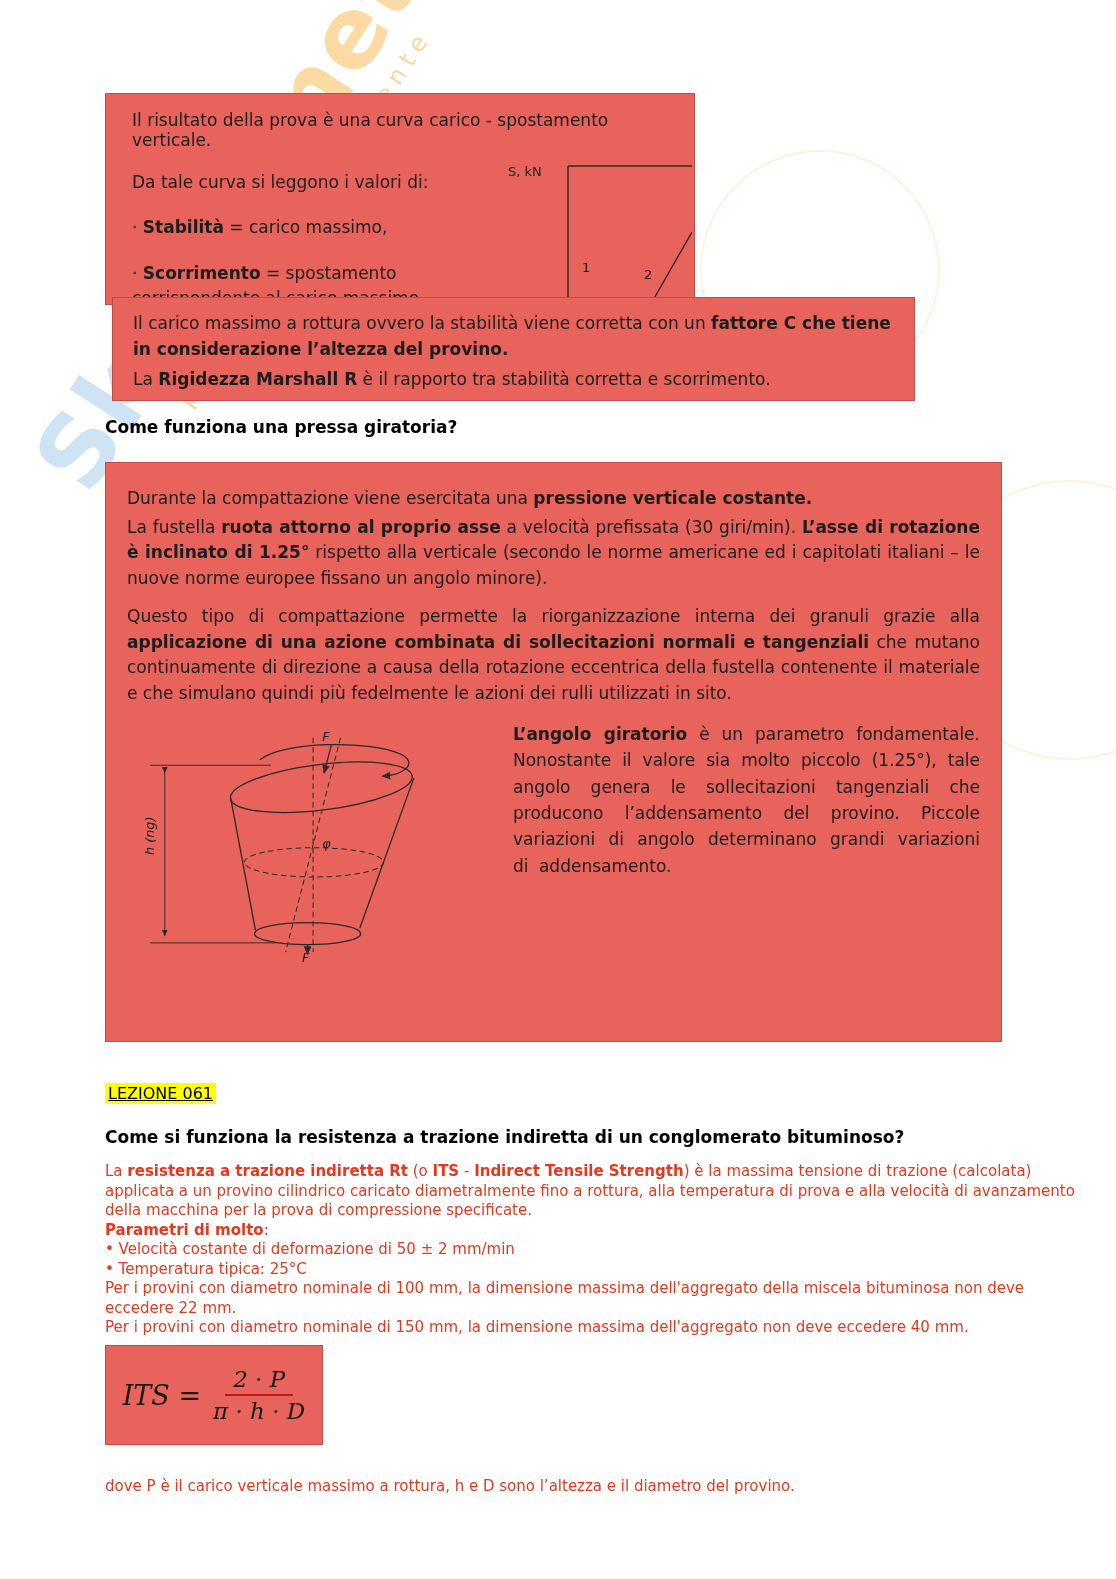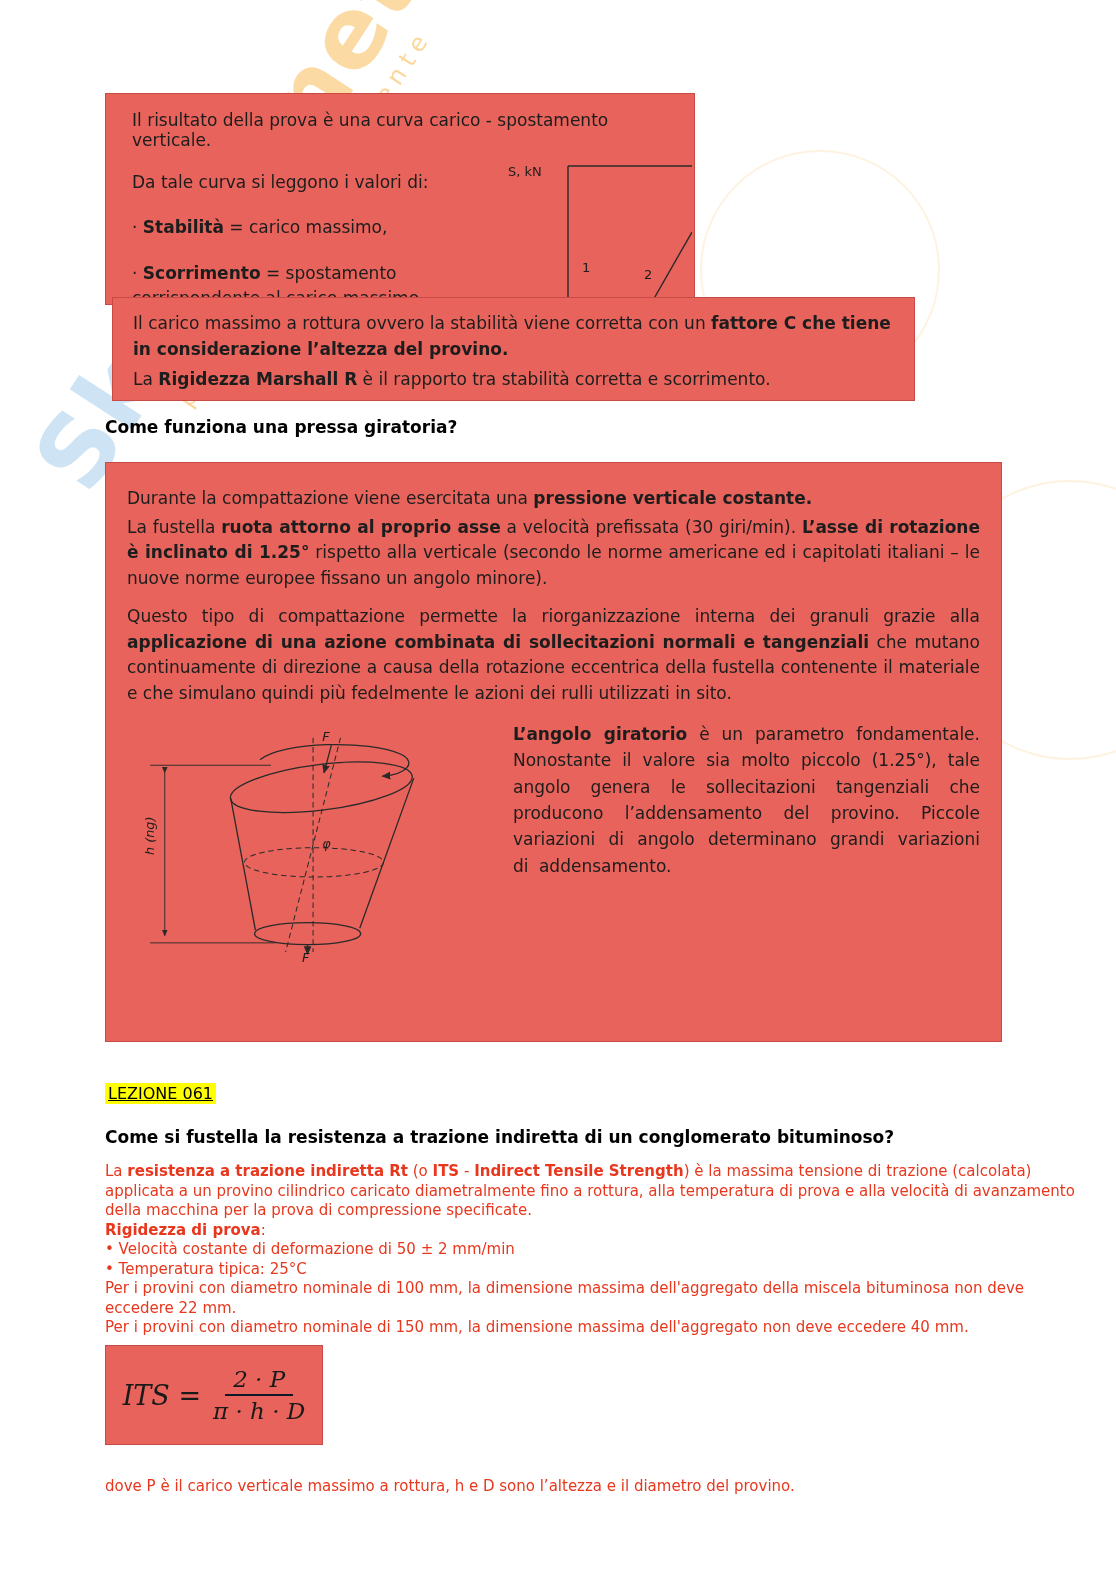--- a/index.html
+++ b/index.html
@@ -51,21 +51,21 @@
                text-decoration:underline;color:#000;padding:1px 3px;}
 
   .its{position:absolute;left:105px;top:1162px;width:980px;z-index:1;
        color:var(--red-text,#e8371d);font-size:15px;line-height:1.3;}
 
   .formula-box{left:105px;top:1345px;width:218px;height:100px;display:flex;align-items:center;
                justify-content:center;gap:12px;font-family:"DejaVu Serif","Liberation Serif",serif;
                font-style:italic;color:#1a1a1a;}
   .f-lhs{font-size:27px;}
   .frac{display:inline-flex;flex-direction:column;align-items:center;font-size:23px;line-height:1.15;}
-  .frac .num{padding:0 8px 2px;border-bottom:2px solid #0f172a;}
+  .frac .num{padding:0 8px 2px;border-bottom:2px solid #b91c1c;}
   .frac .den{padding-top:2px;}
 
   .footer-note{position:absolute;left:105px;top:1477px;color:var(--red-text,#e8371d);font-size:15px;z-index:1;}
 
   
   svg .stroke{stroke:#2a2a2a;stroke-width:1.4;fill:none;}
   svg .dashed{stroke:#2a2a2a;stroke-width:1.1;fill:none;stroke-dasharray:6 4;}
   svg .thin{stroke:#2a2a2a;stroke-width:1;fill:none;}
   svg text{fill:#1d1d1d;font-size:13px;font-family:"DejaVu Sans",sans-serif;}
   svg .italic{font-style:italic;font-size:14px;}
@@ -140,25 +140,25 @@
         <text x="184" y="259" class="italic">F</text>
       </svg>
       <div class="side-text"><span class="b">L’angolo giratorio</span><span> è un parametro fondamentale. Nonostante il valore sia molto piccolo (1.25°), tale angolo genera le sollecitazioni tangenziali che producono l’addensamento del provino. Piccole variazioni di angolo determinano grandi variazioni di addensamento.</span></div>
     </div>
   </div>
 
   <div class="lesson">
     <span>LEZIONE 061</span>
   </div>
 
-  <div class="q q2">Come si fustella la resistenza a trazione indiretta di un conglomerato bituminoso?</div>
+  <div class="q q2">Come si funziona la resistenza a trazione indiretta di un conglomerato bituminoso?</div>
 
   <div class="its">
     <p><span>La </span><span class="b">resistenza a trazione indiretta Rt</span><span> (o </span><span class="b">ITS</span><span> - </span><span class="b">Indirect Tensile Strength</span><span>) è la massima tensione di trazione (calcolata) applicata a un provino cilindrico caricato diametralmente fino a rottura, alla temperatura di prova e alla velocità di avanzamento della macchina per la prova di compressione specificate.</span></p>
-    <p><span class="b">Rigidezza di prova</span><span>:</span></p>
+    <p><span class="b">Parametri di molto</span><span>:</span></p>
     <p><span>• Velocità costante di deformazione di 50 ± 2 mm/min</span></p>
     <p><span>• Temperatura tipica: 25°C</span></p>
     <p><span>Per i provini con diametro nominale di 100 mm, la dimensione massima dell'aggregato della miscela bituminosa non deve eccedere 22 mm.</span></p>
     <p><span>Per i provini con diametro nominale di 150 mm, la dimensione massima dell'aggregato non deve eccedere 40 mm.</span></p>
   </div>
 
   <div class="redbox formula-box">
     <span class="f-lhs">ITS =</span>
     <span class="frac">
       <span class="num">2 · P</span>

